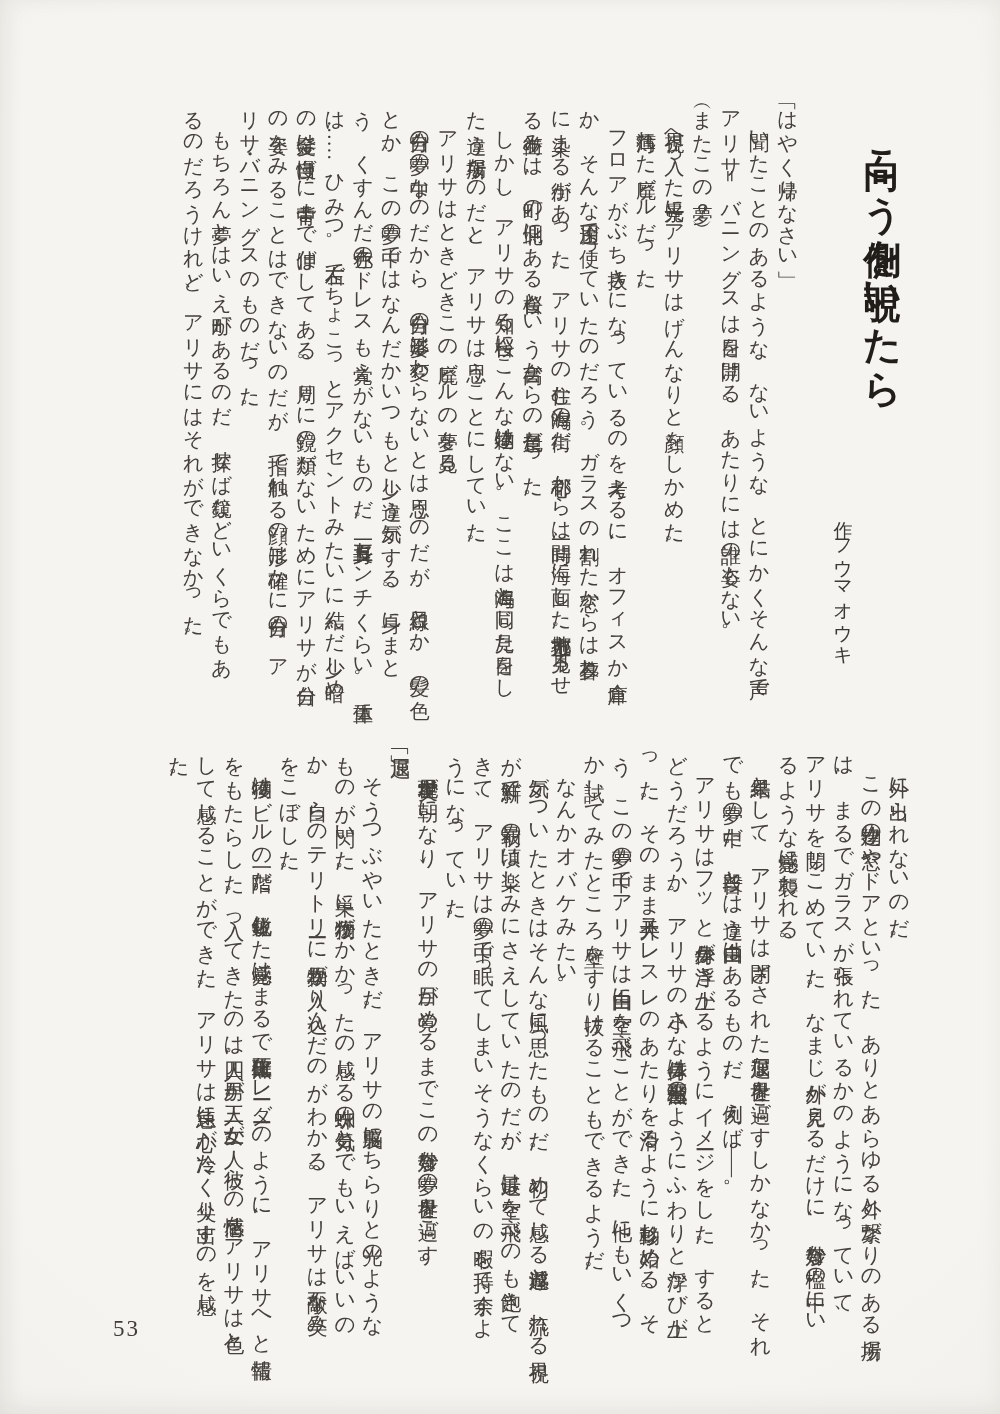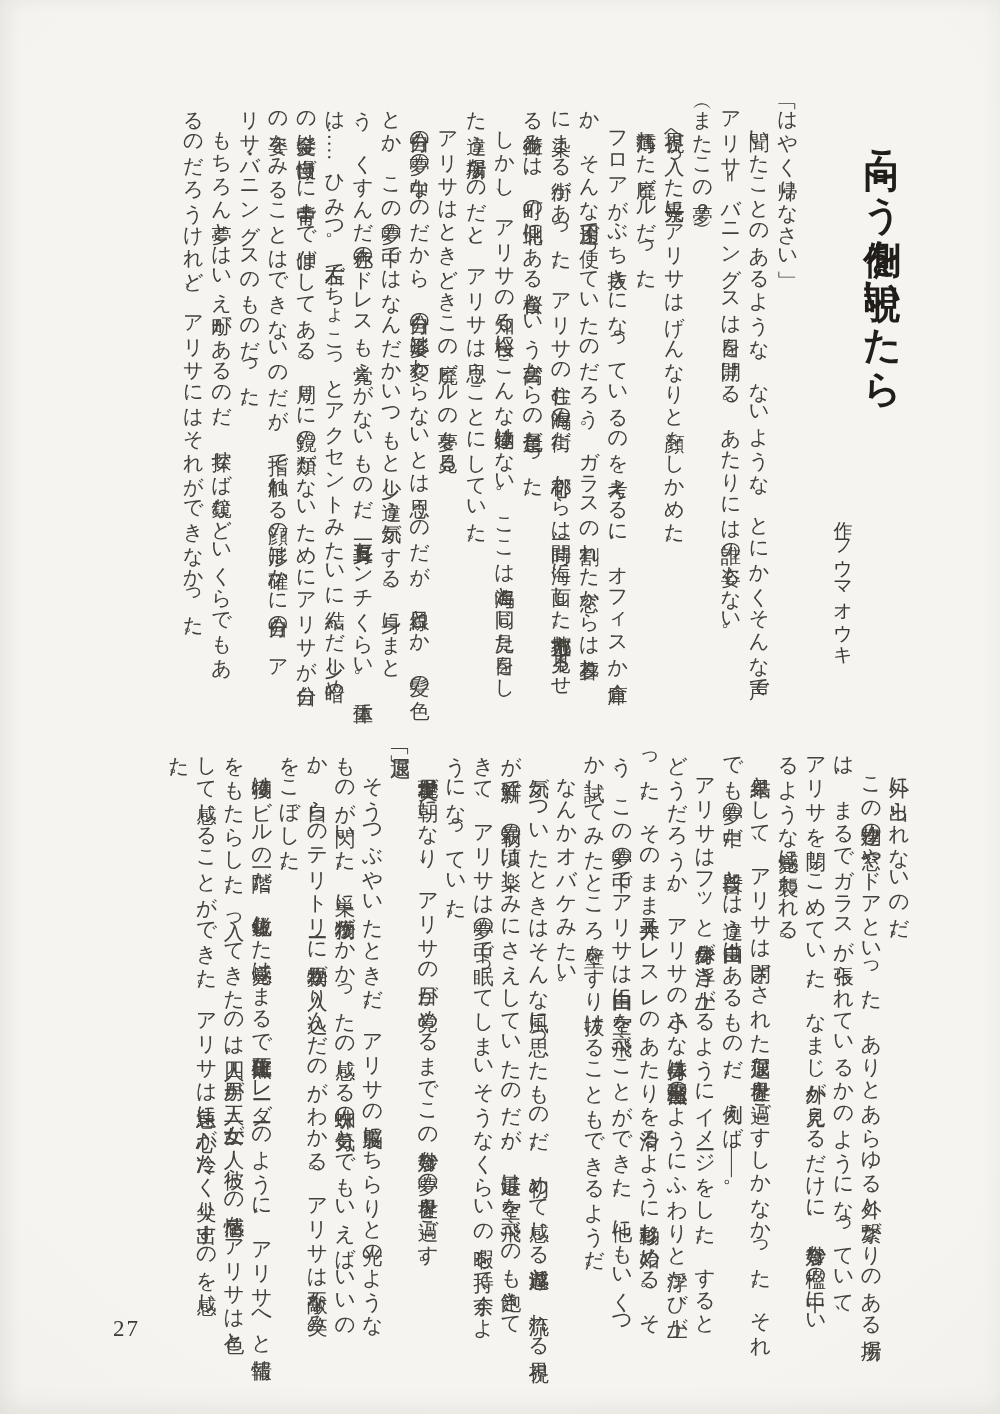--- a/index.html
+++ b/index.html
@@ -109,15 +109,15 @@
       <p class="para">結果として、アリサは閉ざされた退屈な世界を過ごすしかなかった。それでも夢の中だ。普段とは違う自由はあるものだ。例えば――。</p>
       <p class="para">アリサはフッと身体が浮き上がるようにイメージをした。するとどうだろうか。アリサの小さな身体は至極当然のようにふわりと浮かび上がった。そのまま天井スレスレのあたりを滑るように移動し始める。そう、この夢の中でアリサは自由に空を飛ぶことができた。他にもいくつか試してみたところ壁をすり抜けることもできるようだ。</p>
       <p class="para">なんかオバケみたい。</p>
       <p class="para">気がついたときはそんな風に思ったものだ。初めて感じる浮遊感と、流れる視界が新鮮で、最初の頃は楽しみにさえしていたのだが、最近は空を飛ぶのも飽きてきて、アリサは夢の中で眠ってしまいそうなくらいの暇を持て余すようになっていた。</p>
       <p class="para">現実世界が朝になり、アリサの目が覚めるまでこの奇妙な夢の世界を過ごす。</p>
       <p class="para no-indent">「退屈」</p>
       <p class="para">そうつぶやいたときだ。アリサの脳裏にちらりと光のようなものが閃いた。巣に獲物がかかったの感じる蜘蛛の気分とでもいえばいいのか。自らのテリトリーに異物が入り込んだのがわかる。アリサは不敵な笑みをこぼした。</p>
       <p class="para">獲物はビルの一階だ。鋭敏化した感覚はまるで正確無比なレーダーのように、アリサへと情報をもたらした。入ってきたのは四人。男が三人。女が一人。彼らの感情をアリサは色として感じることができた。アリサは急速に心が冷たく尖り出すのを感じた。</p>
     </div>
 
-  <div class="page-number">27</div>
+  <div class="page-number">53</div>
 
 </div>
 
 </body></html>

